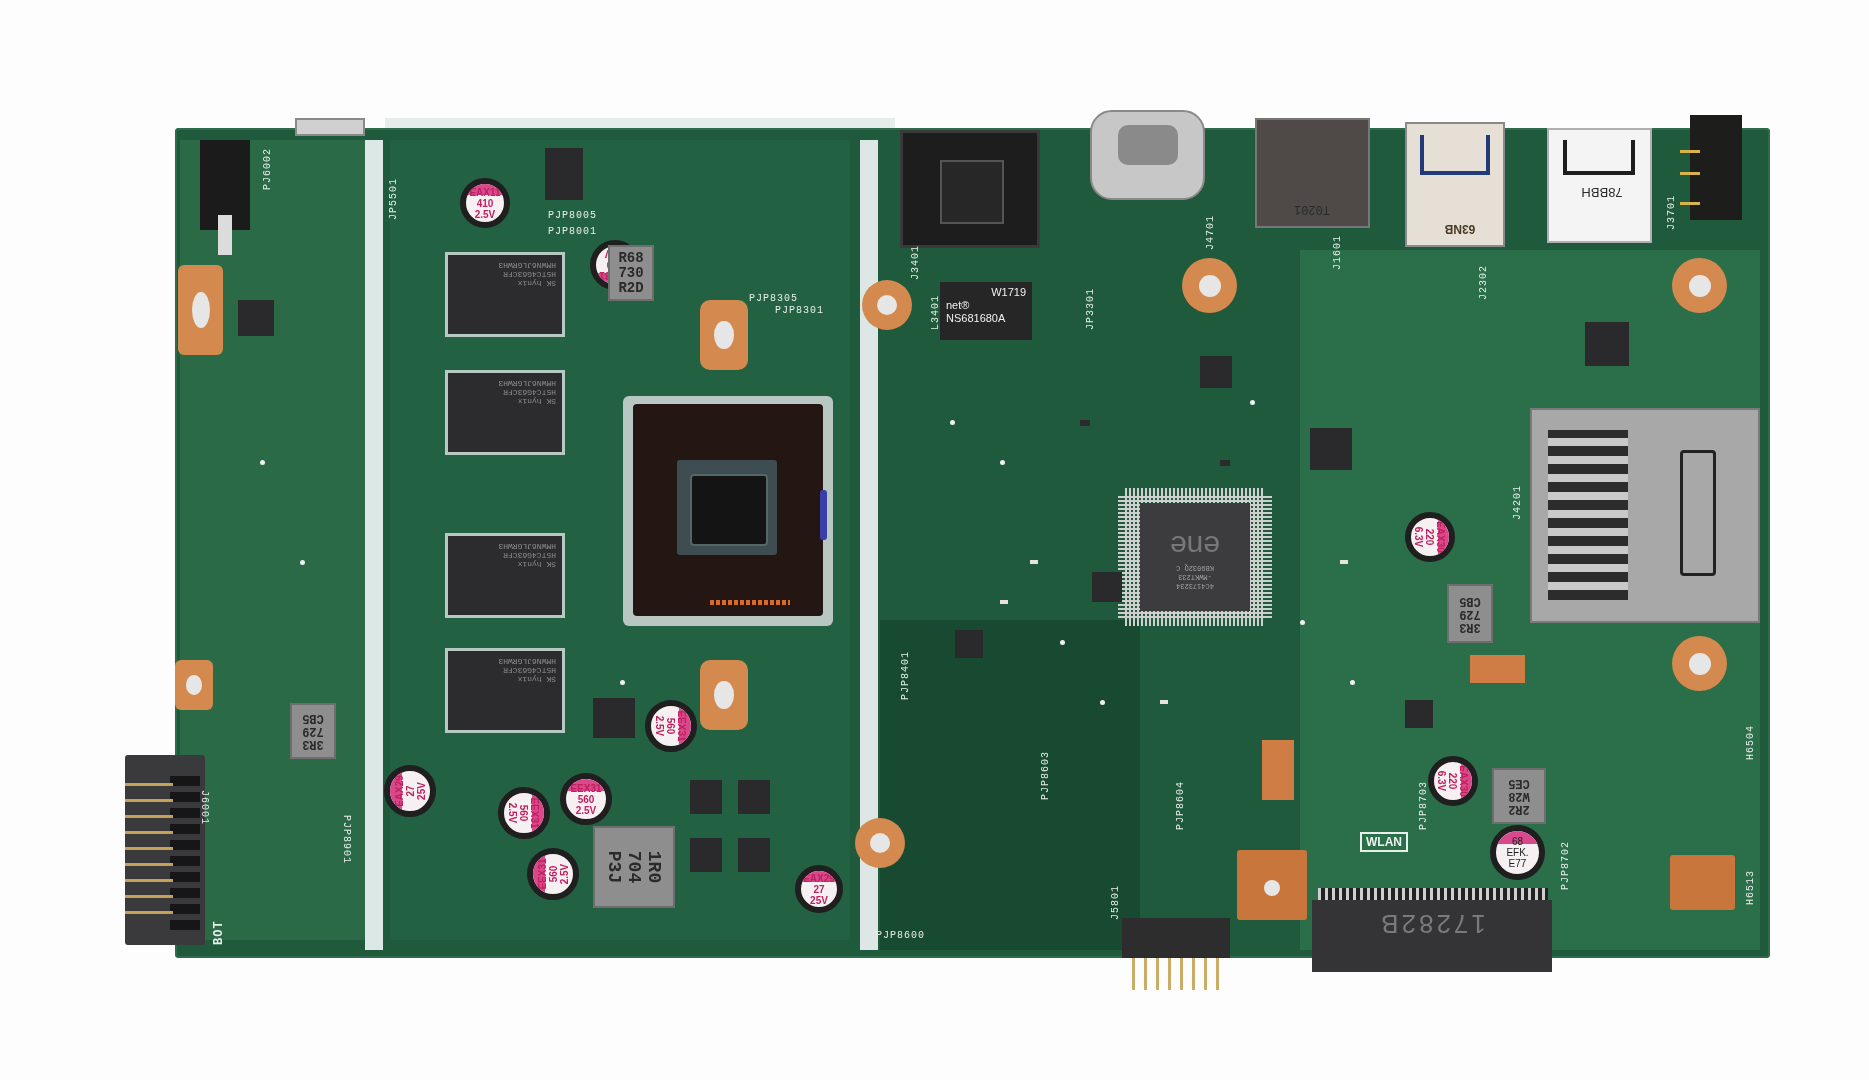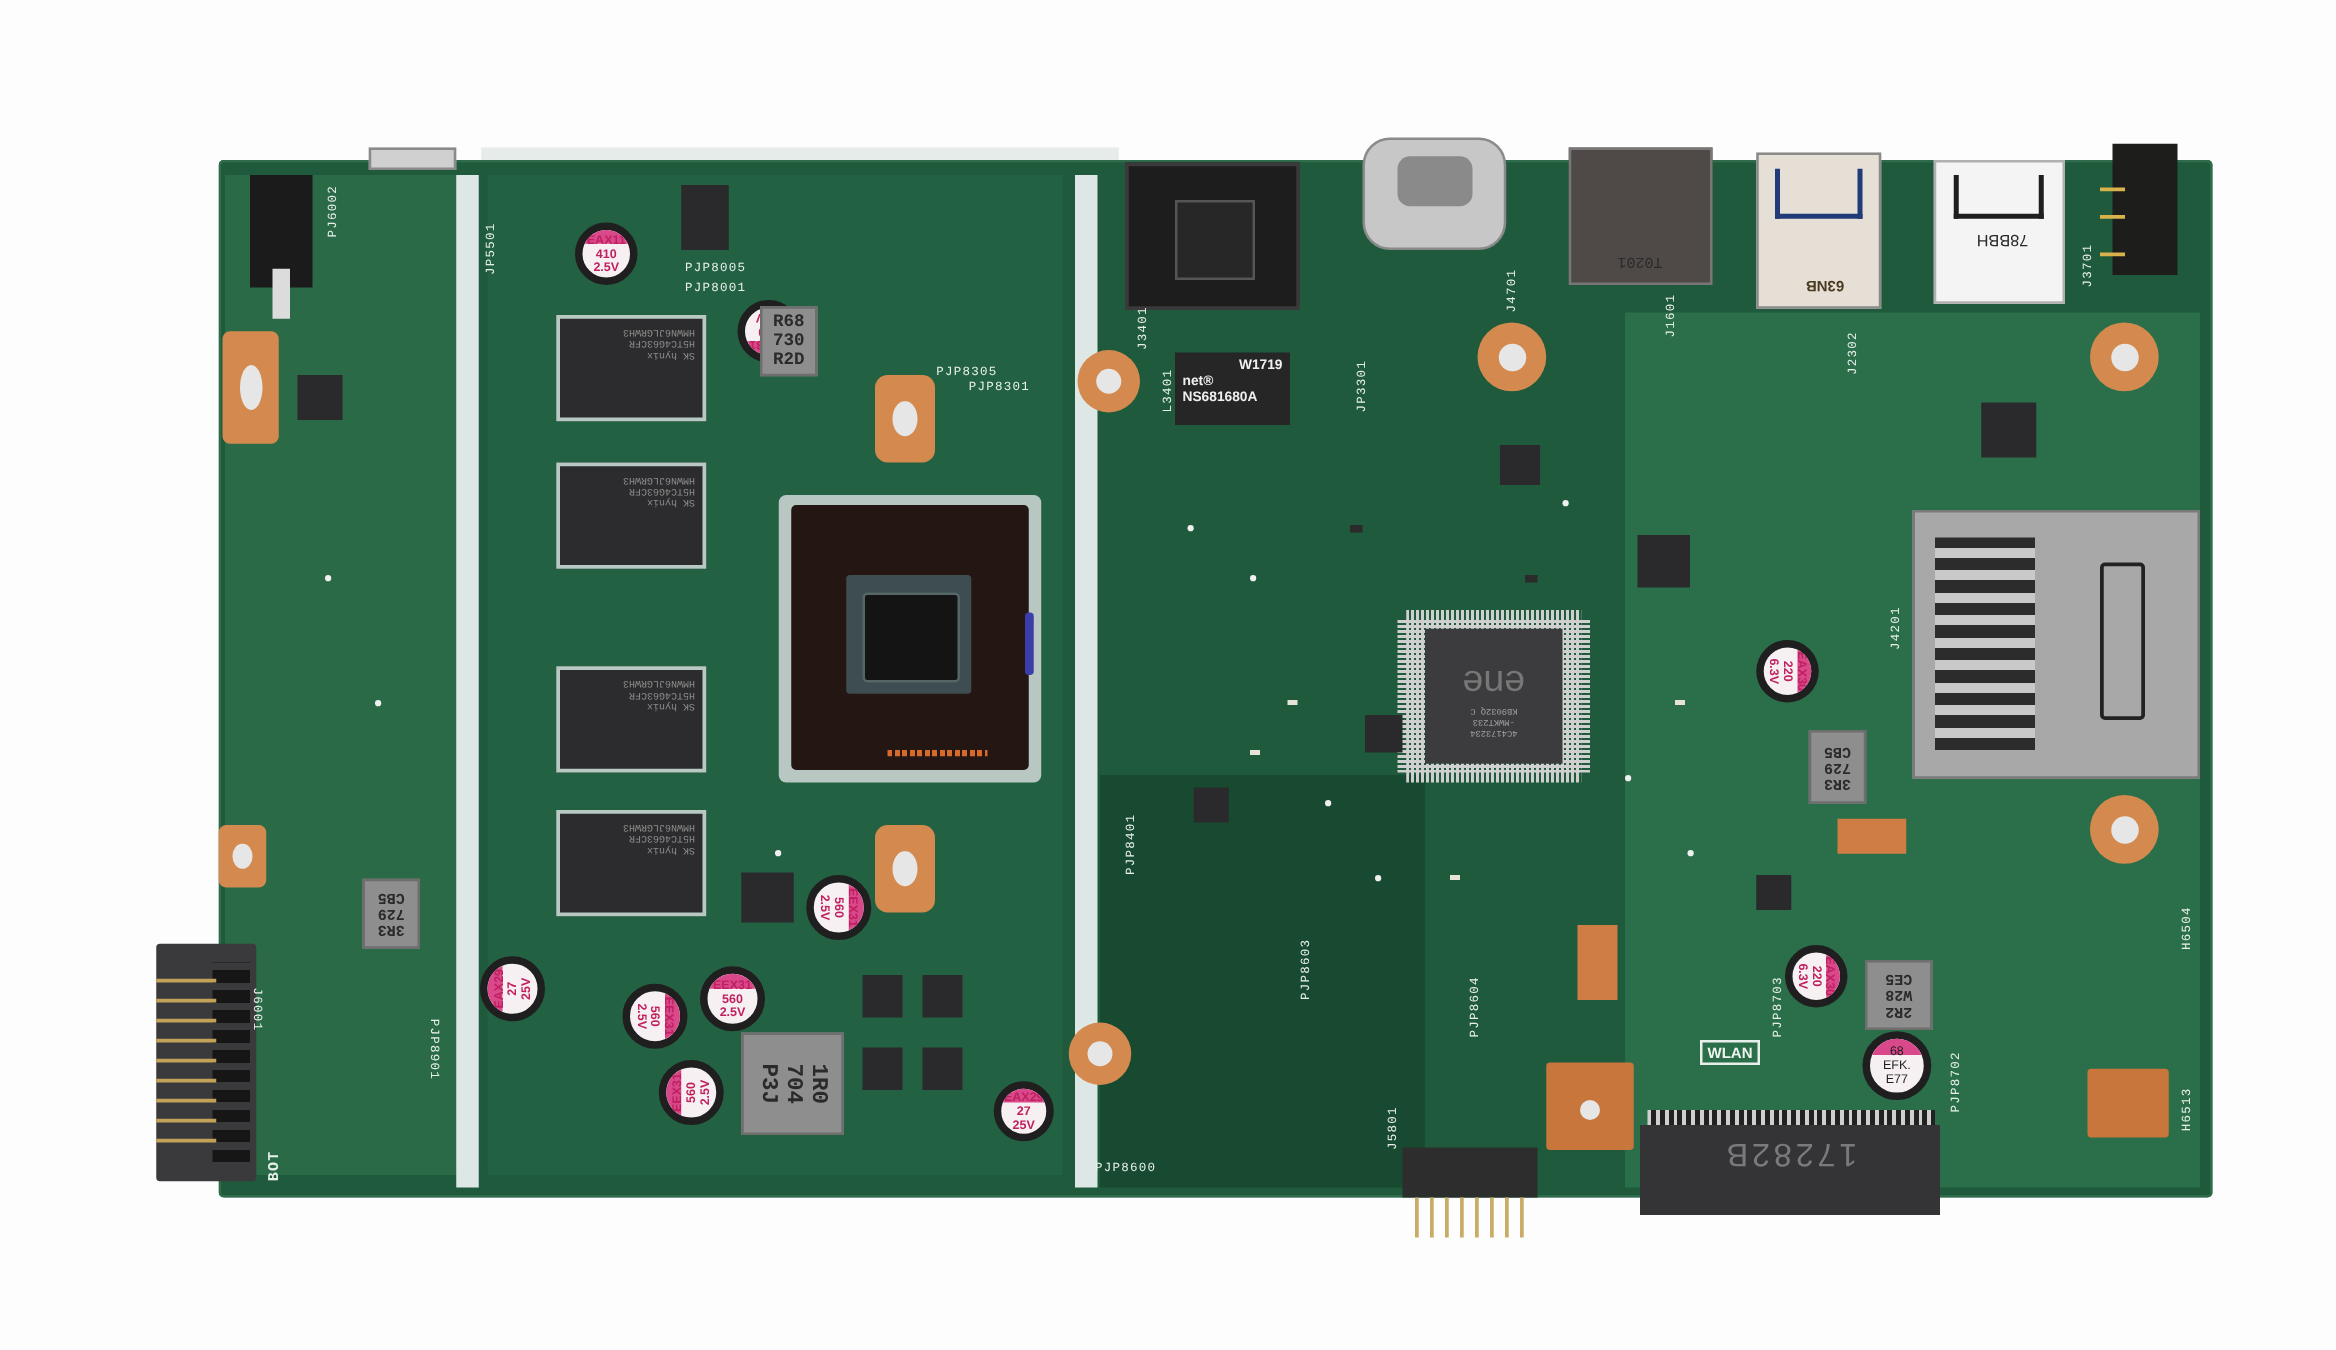--- a/index.html
+++ b/index.html
@@ -59,21 +59,21 @@
 <div class="pad" style="left:1670px;top:855px;width:65px;height:55px;border-radius:3px;"></div>
 
 <div class="chip" style="left:200px;top:140px;width:50px;height:90px;background:#1b1b1b;"></div>
 <div class="abs" style="left:218px;top:215px;width:14px;height:40px;background:#dcdcdc;"></div>
 <div class="silk" style="left:262px;top:190px;transform:rotate(-90deg);transform-origin:left top;">PJ6002</div>
 
 <div class="chip" style="left:900px;top:130px;width:140px;height:118px;background:#1d1d1d;border:3px solid #3a3a3a;box-sizing:border-box;"></div>
 <div class="abs" style="left:940px;top:160px;width:60px;height:60px;background:#272727;border:2px solid #555;"></div>
 <div class="silk" style="left:910px;top:280px;transform:rotate(-90deg);transform-origin:left top;">J3401</div>
 
-<div class="chip" style="left:940px;top:282px;width:92px;height:58px;background:#262626;font-size:11px;line-height:13px;padding:4px 6px;box-sizing:border-box;color:#f0f0f0;font-family:'Liberation Sans',sans-serif;font-weight:bold;">
+<div class="chip" style="left:940px;top:282px;width:92px;height:58px;background:#262626;font-size:11px;line-height:13px;padding:4px 6px;box-sizing:border-box;color:#f0f0f0;font-family:'Liberation Sans',sans-serif;font-weight:normal;">
   <div style="text-align:right;">W1719</div>
   <div>net®</div>
   <div>NS681680A</div>
 </div>
 
 <div class="port" style="left:1090px;top:110px;width:115px;height:90px;border-radius:22px;background:#c7c7c7;"></div>
 <div class="abs" style="left:1118px;top:125px;width:60px;height:40px;border-radius:10px;background:#8a8a8a;"></div>
 <div class="silk" style="left:1205px;top:250px;transform:rotate(-90deg);transform-origin:left top;">J4701</div>
 
 <div class="port" style="left:1255px;top:118px;width:115px;height:110px;background:#4f4a47;border-color:#777;"></div>

